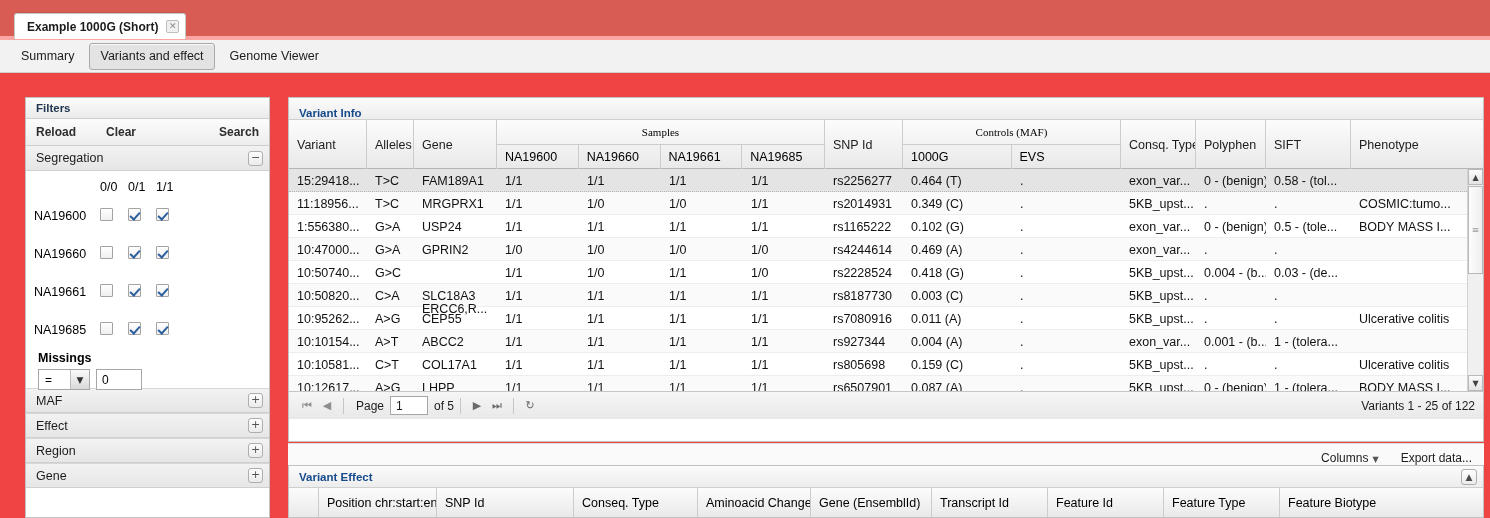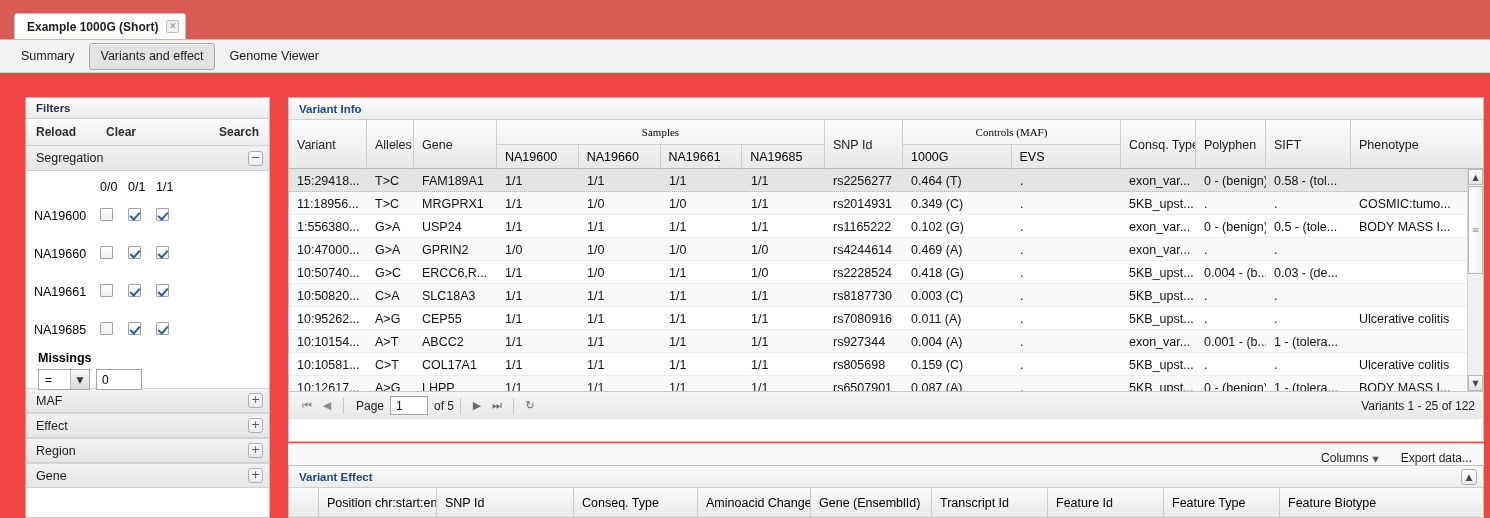--- a/index.html
+++ b/index.html
@@ -11,21 +11,21 @@
     font-family: "Liberation Sans", sans-serif;
     font-size: 12px;
     color: #000;
   }
   #app { position: relative; width: 1490px; height: 518px; }
 
   
   .topbar {
     position: absolute; left: 0; top: 0; width: 1490px; height: 40px;
     background: #d85c53;
-    border-bottom: 1px solid #fca5a5;
+    border-bottom: 4px solid #fca5a5;
   }
   .doc-tab {
     position: absolute; left: 14px; top: 13px;
     height: 26px;
     background: #ffffff;
     border: 1px solid #c9c9c9;
     border-bottom: none;
     border-radius: 3px 3px 0 0;
     padding: 0 6px 0 12px;
     display: flex; align-items: center; gap: 8px;
@@ -160,21 +160,21 @@
   .vi-panel {
     position: absolute; left: 288px; top: 24px;
     width: 1196px; height: 345px;
     border: 1px solid #c2c2c2;
     background: #fff;
   }
   .vi-head {
     height: 22px;
     background: linear-gradient(#fbfbfb, #ededed);
     border-bottom: 1px solid #cfcfcf;
-    display: flex; align-items: center; padding-left: 10px;
+    display: flex; align-items: flex-end; padding-left: 10px;
     font-weight: bold; font-size: 11.5px; color: #154a8c;
   }
 
   .grid-head {
     height: 49px; display: flex;
     background: linear-gradient(#fcfcfc, #e9e9e9);
     border-bottom: 1px solid #b6b6b6;
   }
   .hcell {
     border-right: 1px solid #ccc;
@@ -519,21 +519,21 @@
               <div class="gcell" style="width: 109px;">0.469 (A)</div>
               <div class="gcell" style="width: 109px;">.</div>
               <div class="gcell" style="width: 75px;">exon_var...</div>
               <div class="gcell" style="width: 70px;">.</div>
               <div class="gcell" style="width: 85px;">.</div>
               <div class="gcell" style="width: 118px;"></div>
             </div>
             <div class="grow">
               <div class="gcell" style="width: 78px;">10:50740...</div>
               <div class="gcell" style="width: 47px;">G&gt;C</div>
-              <div class="gcell" style="width: 83px;">ERCC6,R...</div>
+              <div class="gcell" style="width: 83px; margin-top: 36px;">ERCC6,R...</div>
               <div class="gcell" style="width: 82px;">1/1</div>
               <div class="gcell" style="width: 82px;">1/0</div>
               <div class="gcell" style="width: 82px;">1/1</div>
               <div class="gcell" style="width: 82px;">1/0</div>
               <div class="gcell" style="width: 78px;">rs2228524</div>
               <div class="gcell" style="width: 109px;">0.418 (G)</div>
               <div class="gcell" style="width: 109px;">.</div>
               <div class="gcell" style="width: 75px;">5KB_upst...</div>
               <div class="gcell" style="width: 70px;">0.004 - (b...</div>
               <div class="gcell" style="width: 85px;">0.03 - (de...</div>

